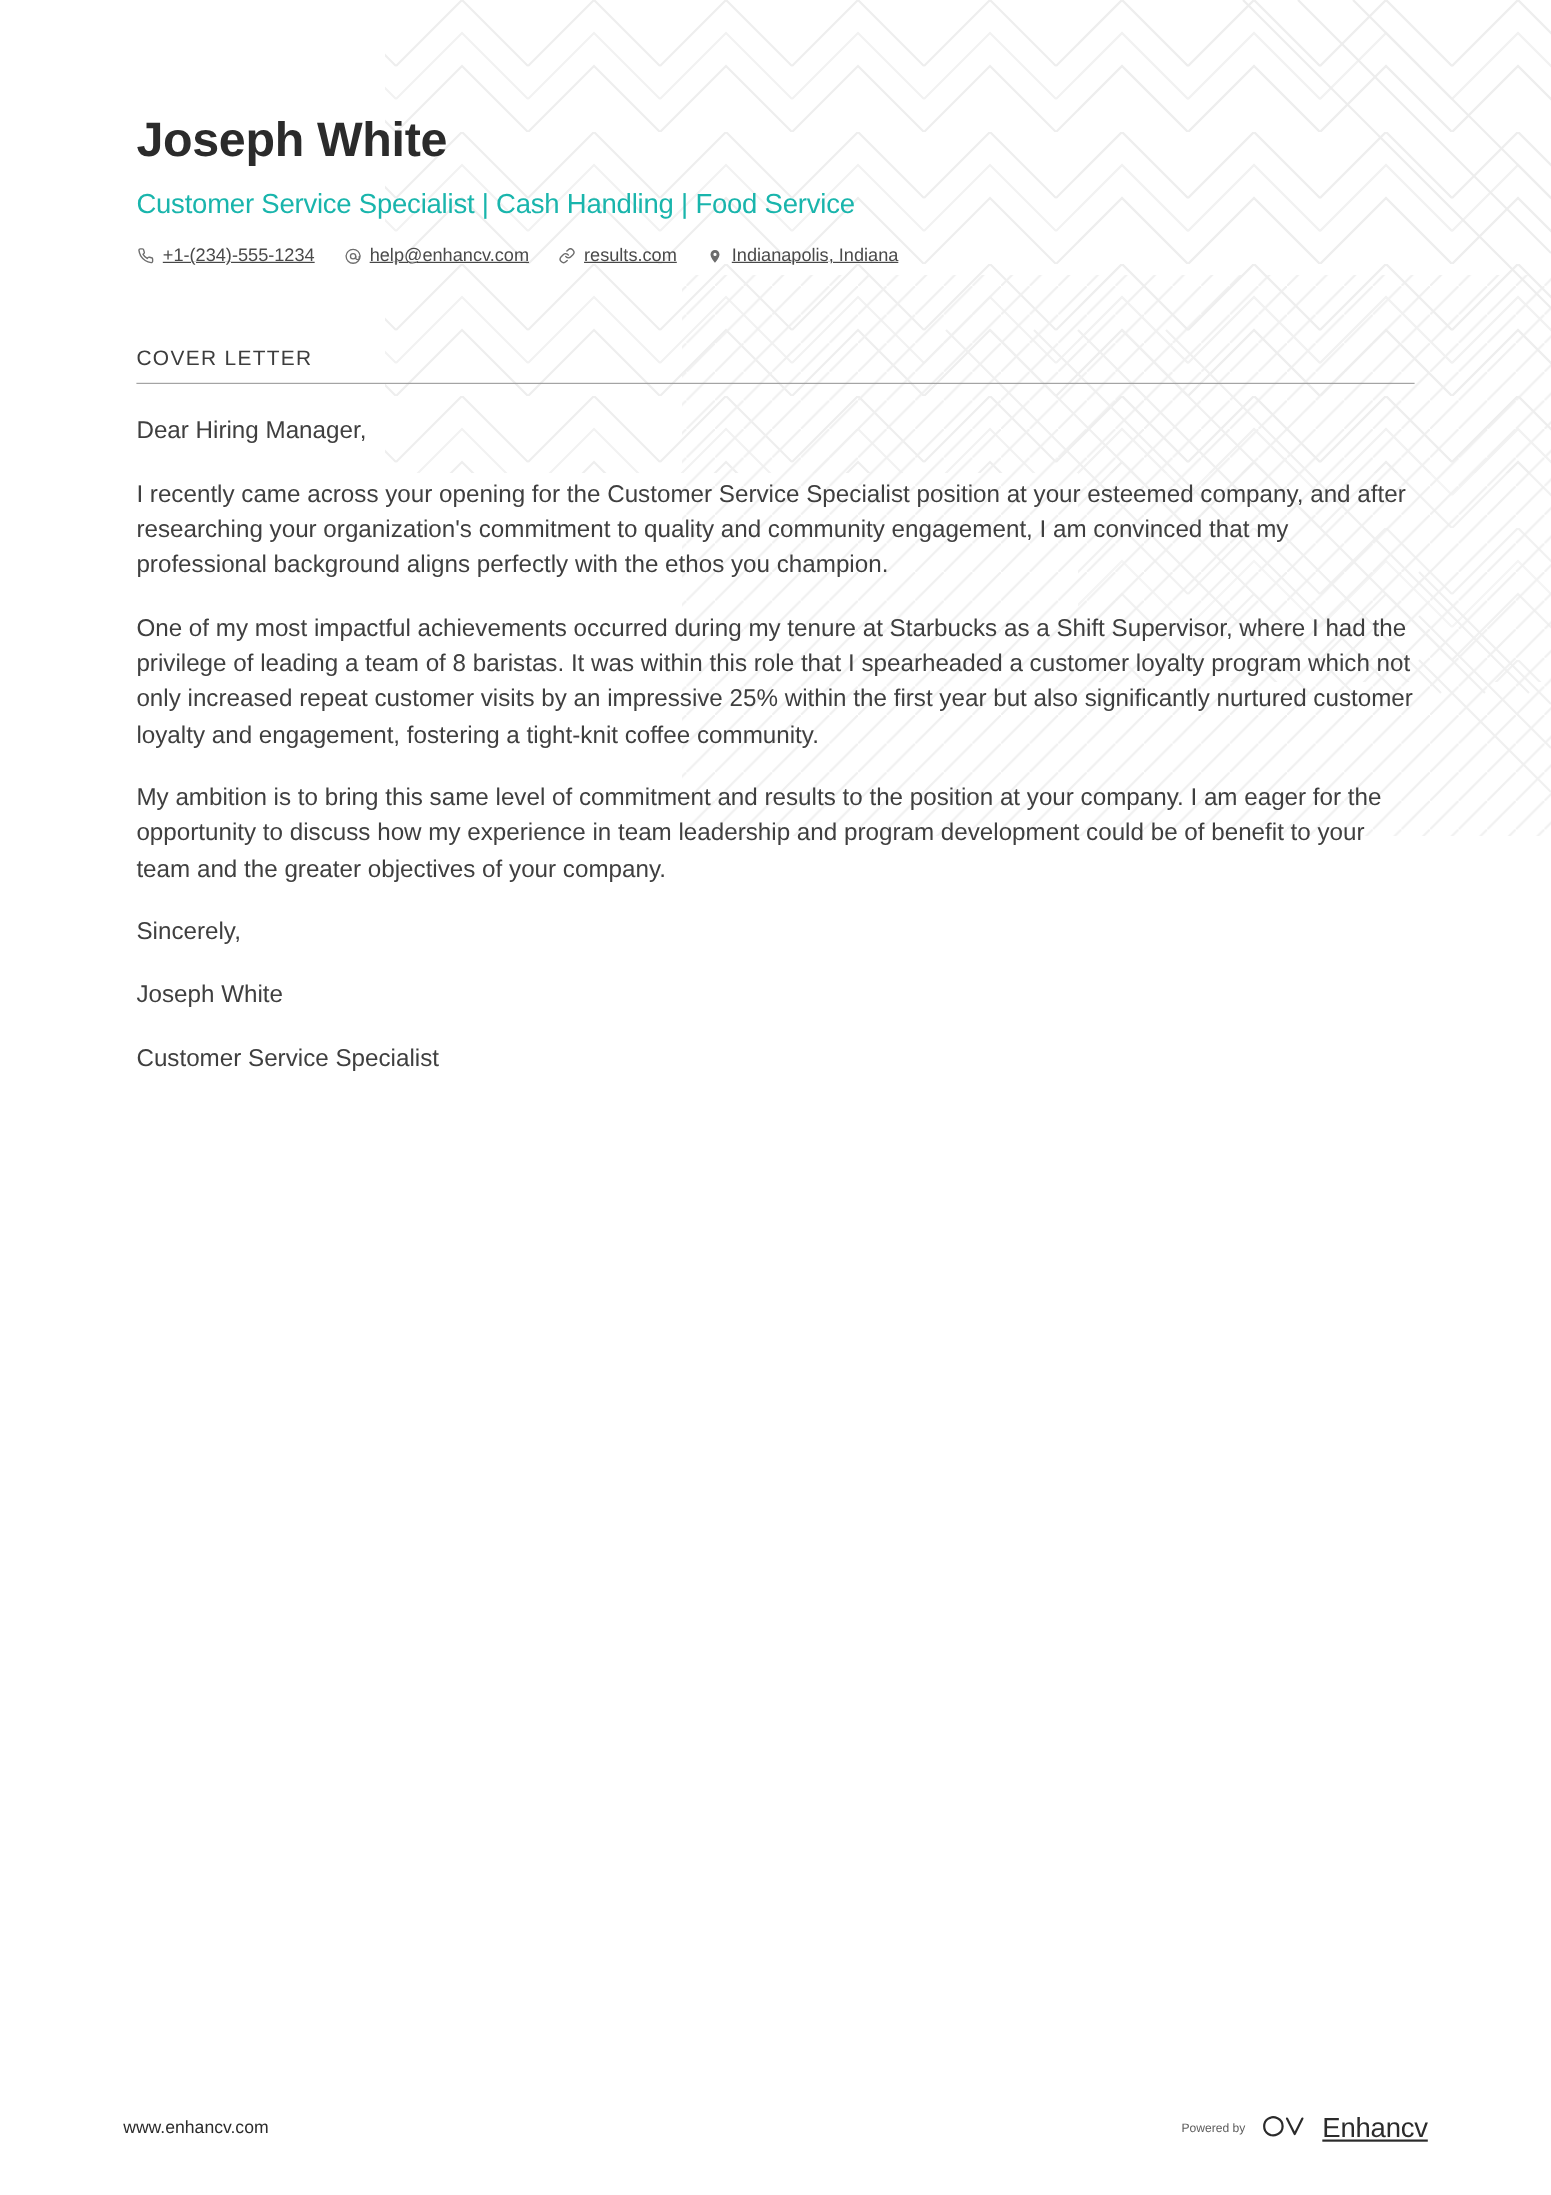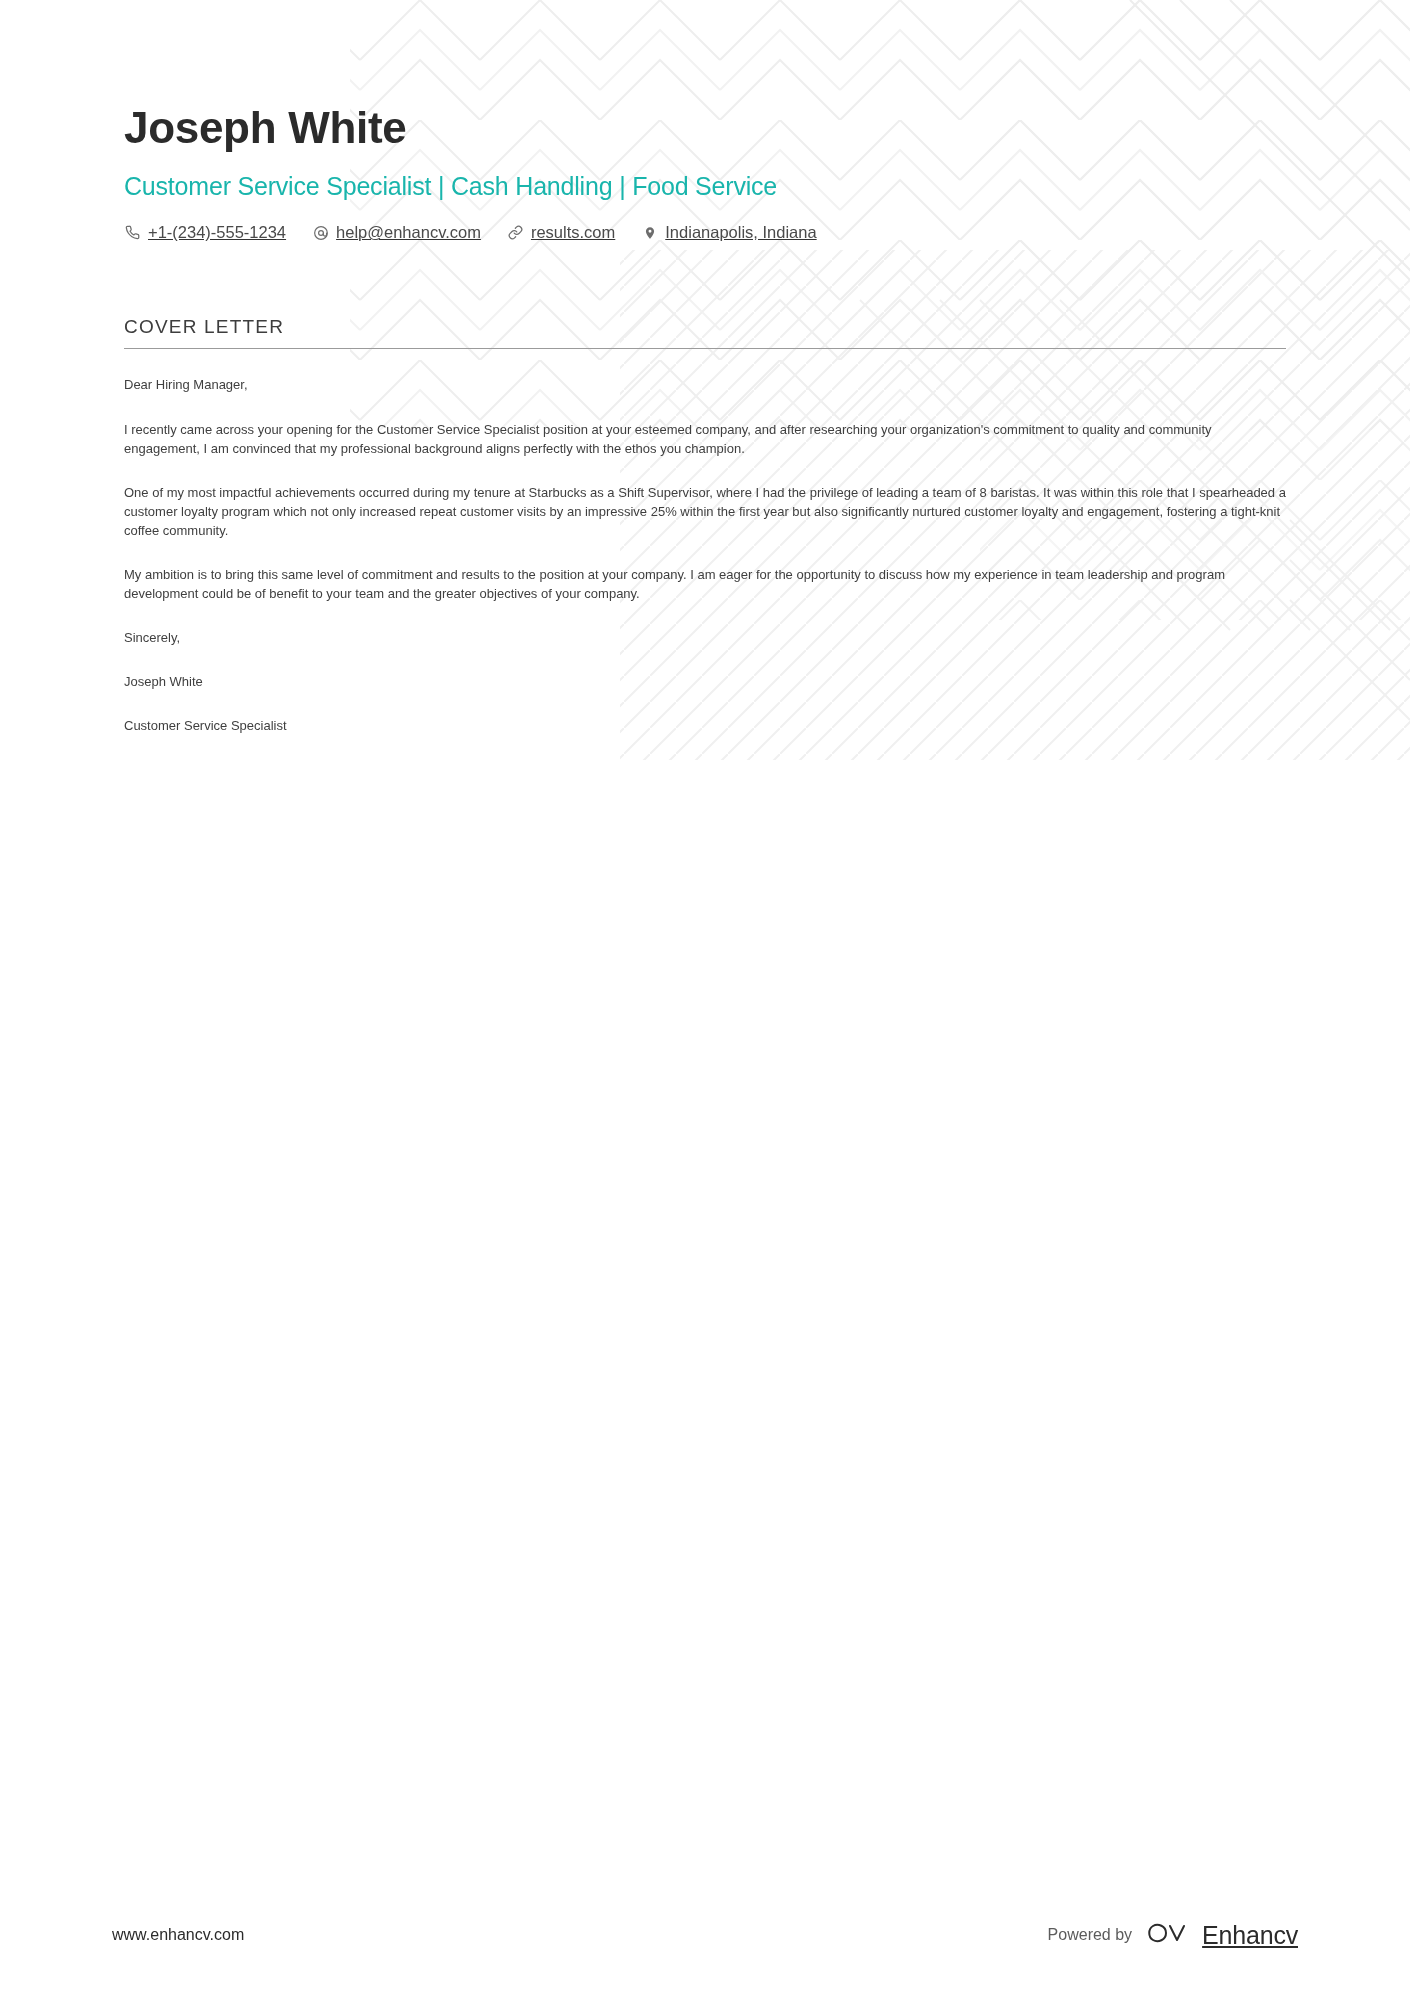--- a/index.html
+++ b/index.html
@@ -97,21 +97,21 @@
   .section-rule {
     height: 1px;
     background: #9b9b9b;
     width: 100%;
   }
 
   .letter {
     padding-top: 26px;
   }
   .letter p {
-    font-size: 13px;
+    font-size: 22px;
     line-height: 1.47;
     color: #3f3f3f;
     margin: 0 0 25px 0;
     max-width: 1162px;
   }
 
   
   .footer {
     position: absolute;
     left: 0;
@@ -133,21 +133,21 @@
   .footer-url {
     font-size: 16px;
     color: #2b2b2b;
   }
   .powered {
     display: flex;
     align-items: center;
     gap: 14px;
   }
   .powered-label {
-    font-size: 16px;
+    font-size: 11px;
     color: #5c5c5c;
     text-align: right;
   }
   .brand {
     display: flex;
     align-items: center;
     gap: 10px;
   }
   .brand-name {
     font-size: 25px;

